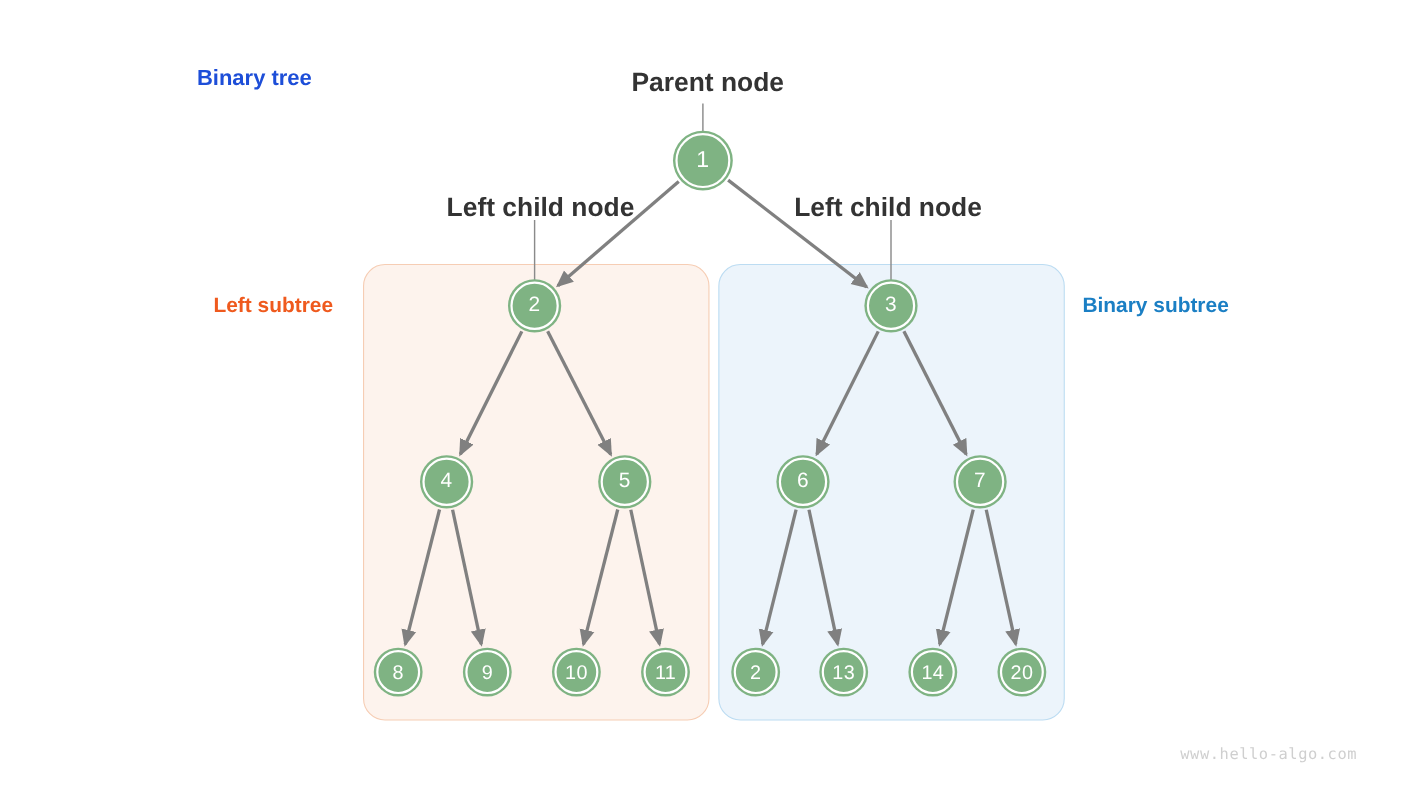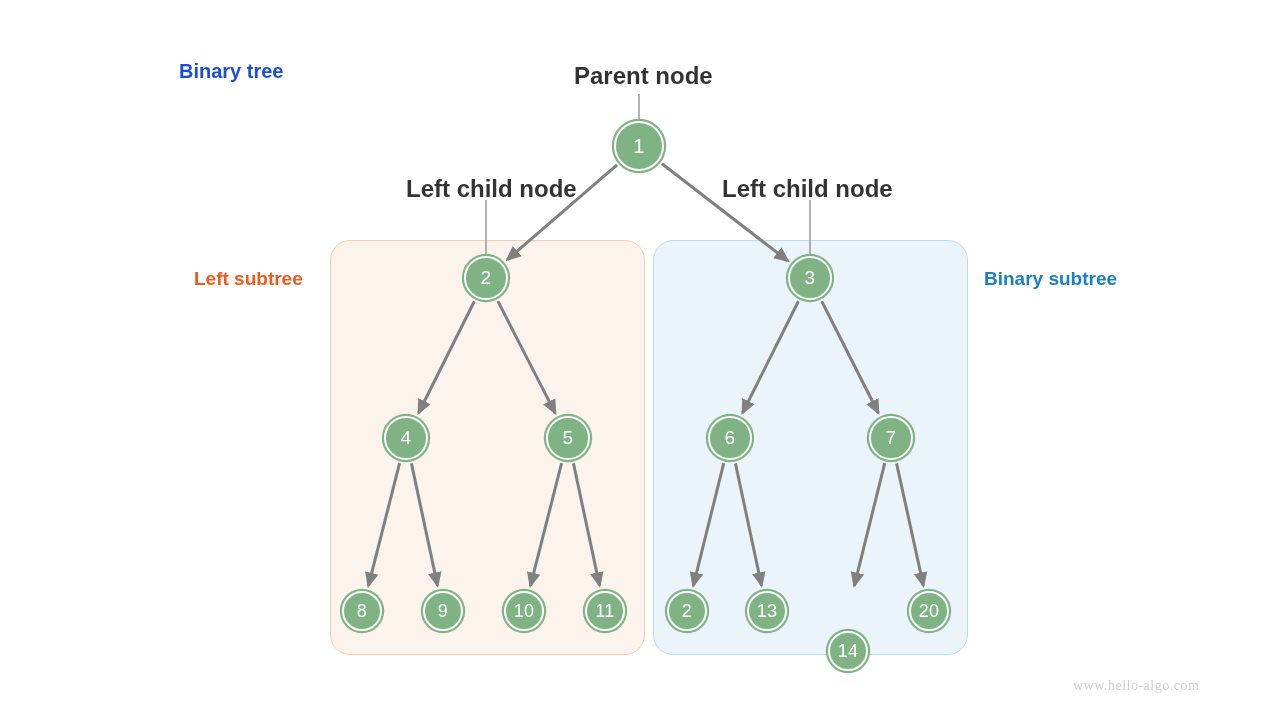--- a/index.html
+++ b/index.html
@@ -163,22 +163,22 @@
       </div>
       <div class="node node-leaf" style="left: 585px; top: 591px;">
         <span>11</span>
       </div>
       <div class="node node-leaf" style="left: 667px; top: 591px;">
         <span>2</span>
       </div>
       <div class="node node-leaf" style="left: 747px; top: 591px;">
         <span>13</span>
       </div>
-      <div class="node node-leaf" style="left: 828px; top: 591px; margin-top: 40px;">
+      <div class="node node-leaf" style="left: 828px; top: 591px;">
         <span>14</span>
       </div>
       <div class="node node-leaf" style="left: 909px; top: 591px;">
         <span>20</span>
       </div>
     </div>
 
-  <div class="watermark" style="left:1073px; top:678px;font-family:Liberation Serif, serif;">www.hello-algo.com</div>
+  <div class="watermark" style="left:1073px; top:678px;">www.hello-algo.com</div>
 </div>
 
 </body></html>

